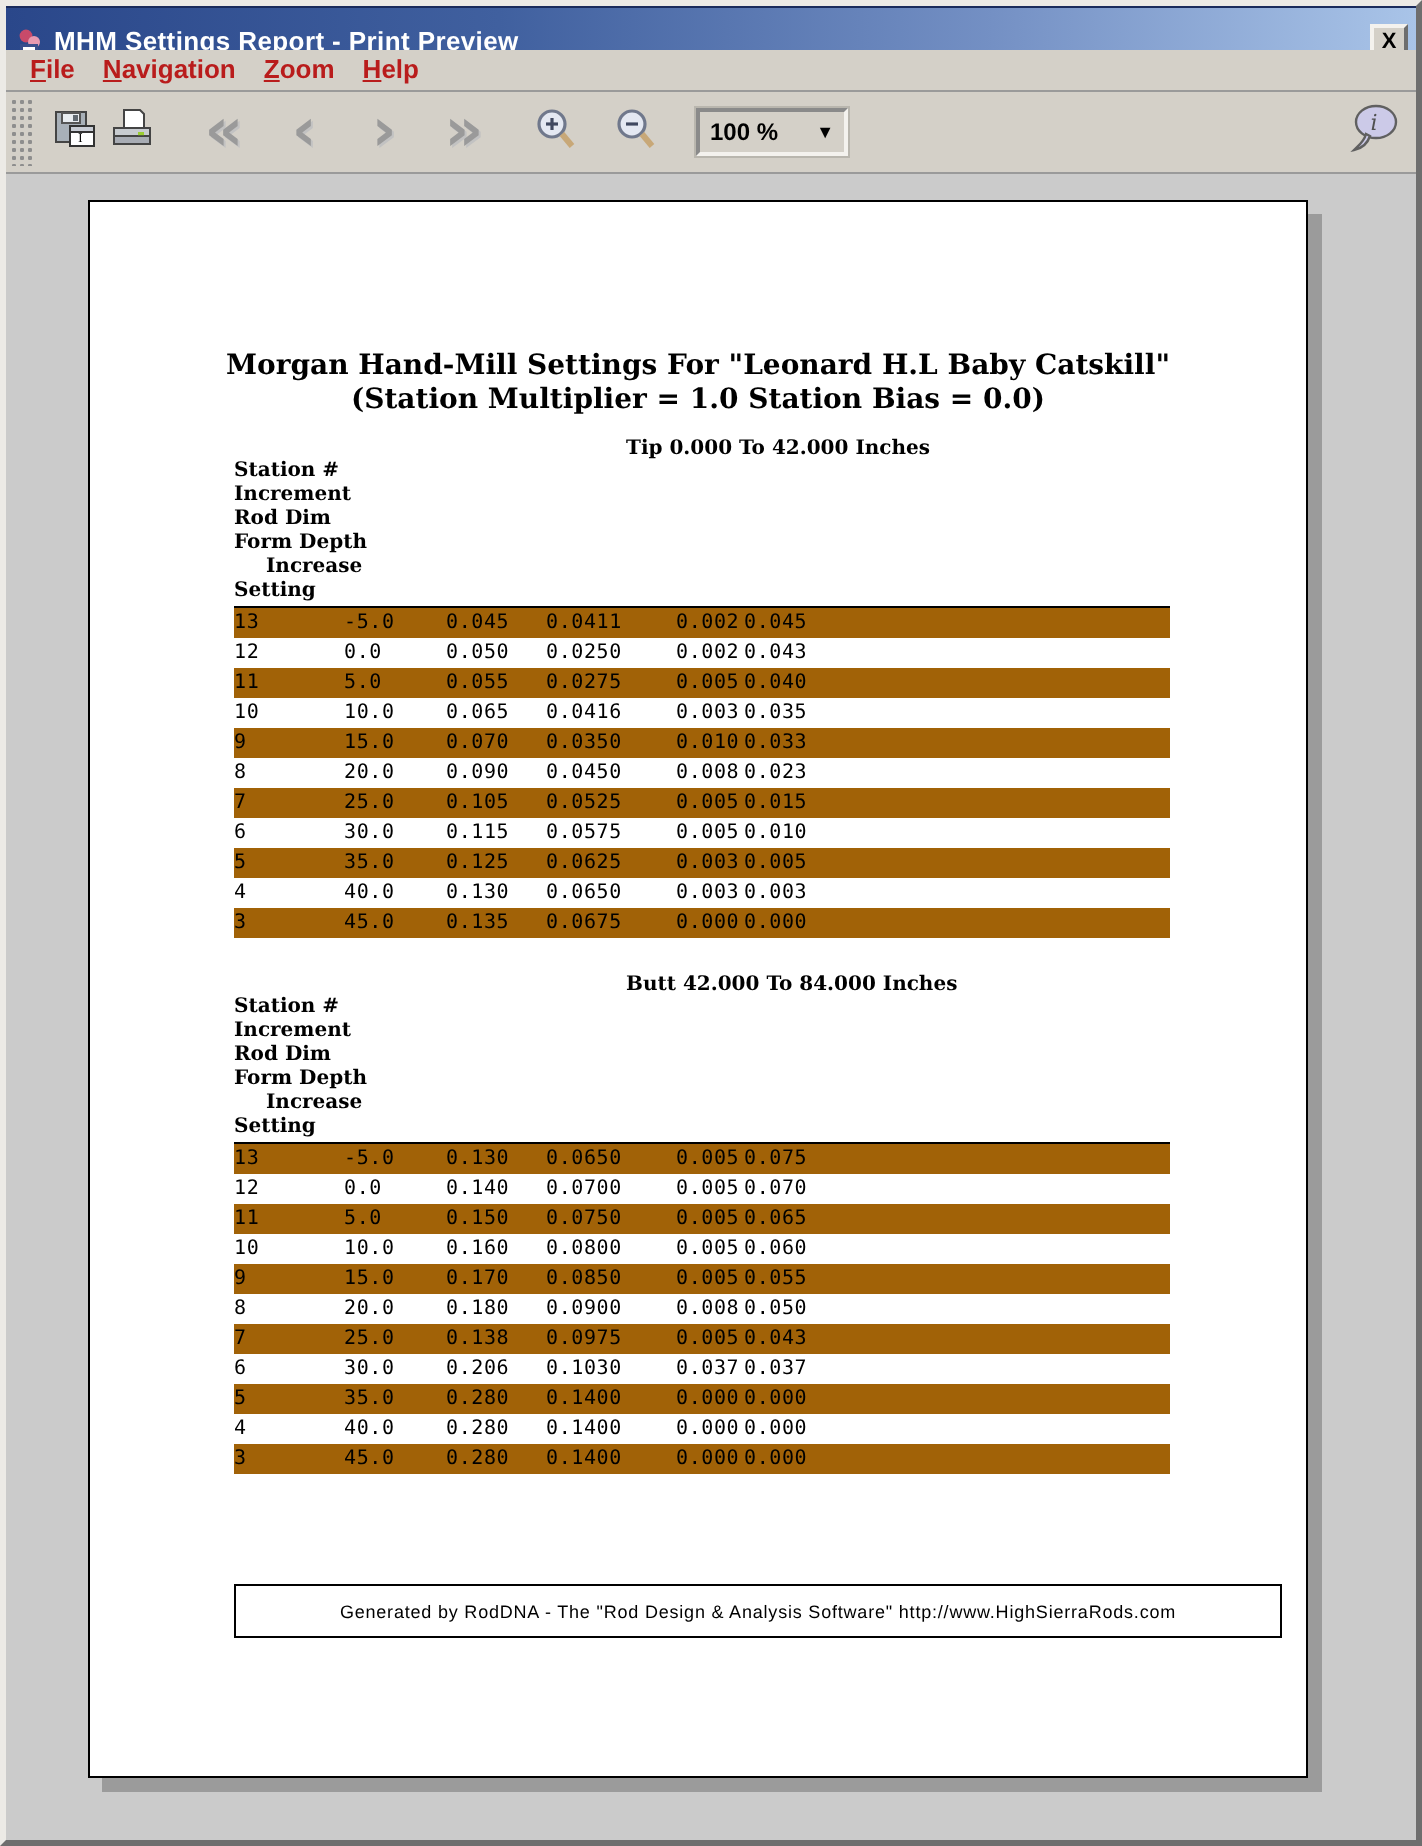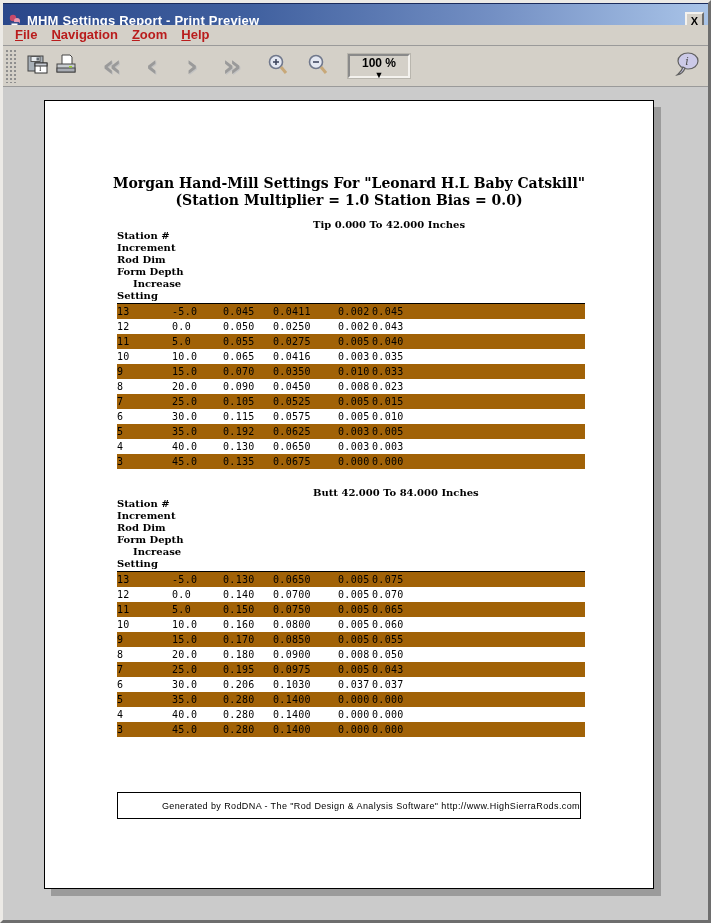--- a/index.html
+++ b/index.html
@@ -71,26 +71,26 @@
     height:32px; min-width:28px; cursor:default;
   }
   .chev {
     font:bold 30px "DejaVu Sans", sans-serif;
     color:#9A9A9A; line-height:26px;
     text-shadow:1px 1px 0 #C2C2C2;
   }
   .gap-s { width:12px; } .gap-m { width:18px; }
   .combo {
     margin-left:16px;
-    width:62px; height:24px;
+    width:76px; height:24px;
     background:#D4D0C8;
     border:2px solid; border-color:#8A8A8A #F4F2EE #F4F2EE #8A8A8A;
     outline:1px solid #B9B6AE;
     display:flex; align-items:center; justify-content:space-between;
-    padding:0 5px; cursor:default;flex-direction:column;
+    padding:0 5px; cursor:default;
   }
   .combo .val { font:bold 12px "Liberation Sans", sans-serif; color:#000; }
   .combo .arrow { font-size:9px; color:#000; }
   .tb-spacer { flex:1 1 auto; }
   
   .preview {
     flex:1 1 auto; position:relative;
     background:#CBCBCB; overflow:hidden;
   }
   .page {
@@ -119,23 +119,23 @@
   }
   .t-row .c { display:inline-block; white-space:nowrap; overflow:visible; }
   .c0{width:55px;} .c1{width:51px;} .c2{width:50px;} .c3{width:49px;} .c4{width:50px;padding-left:16px;} .c5{flex:1;}
   .t-row:not(.t-head) {
     font:10px "DejaVu Sans Mono", monospace;
     height:15px; line-height:15px; letter-spacing:.3px;
   }
   .t-row.shaded { background:#a16207; }
   .footer-box {
     position:absolute; left:72px; top:691px;
-    width:464px; height:27px;
+    width:524px; height:27px;
     border:1px solid #000;
-    display:flex; align-items:center; justify-content:flex-end;
+    display:flex; align-items:center; justify-content:center;
   }
   .footer-box span {
     font:9px "Liberation Sans", sans-serif;
     letter-spacing:.4px; color:#000; white-space:nowrap;
   }
 </style>
 </head>
 <body>
 
 <div class="window">
@@ -321,21 +321,21 @@
             <span class="c c0">6</span>
             <span class="c c1">30.0</span>
             <span class="c c2">0.115</span>
             <span class="c c3">0.0575</span>
             <span class="c c4">0.005</span>
             <span class="c c5">0.010</span>
           </div>
           <div class="t-row shaded">
             <span class="c c0">5</span>
             <span class="c c1">35.0</span>
-            <span class="c c2">0.192</span>
+            <span class="c c2">0.125</span>
             <span class="c c3">0.0625</span>
             <span class="c c4">0.003</span>
             <span class="c c5">0.005</span>
           </div>
           <div class="t-row">
             <span class="c c0">4</span>
             <span class="c c1">40.0</span>
             <span class="c c2">0.130</span>
             <span class="c c3">0.0650</span>
             <span class="c c4">0.003</span>
@@ -404,21 +404,21 @@
             <span class="c c0">8</span>
             <span class="c c1">20.0</span>
             <span class="c c2">0.180</span>
             <span class="c c3">0.0900</span>
             <span class="c c4">0.008</span>
             <span class="c c5">0.050</span>
           </div>
           <div class="t-row shaded">
             <span class="c c0">7</span>
             <span class="c c1">25.0</span>
-            <span class="c c2">0.195</span>
+            <span class="c c2">0.138</span>
             <span class="c c3">0.0975</span>
             <span class="c c4">0.005</span>
             <span class="c c5">0.043</span>
           </div>
           <div class="t-row">
             <span class="c c0">6</span>
             <span class="c c1">30.0</span>
             <span class="c c2">0.206</span>
             <span class="c c3">0.1030</span>
             <span class="c c4">0.037</span>

